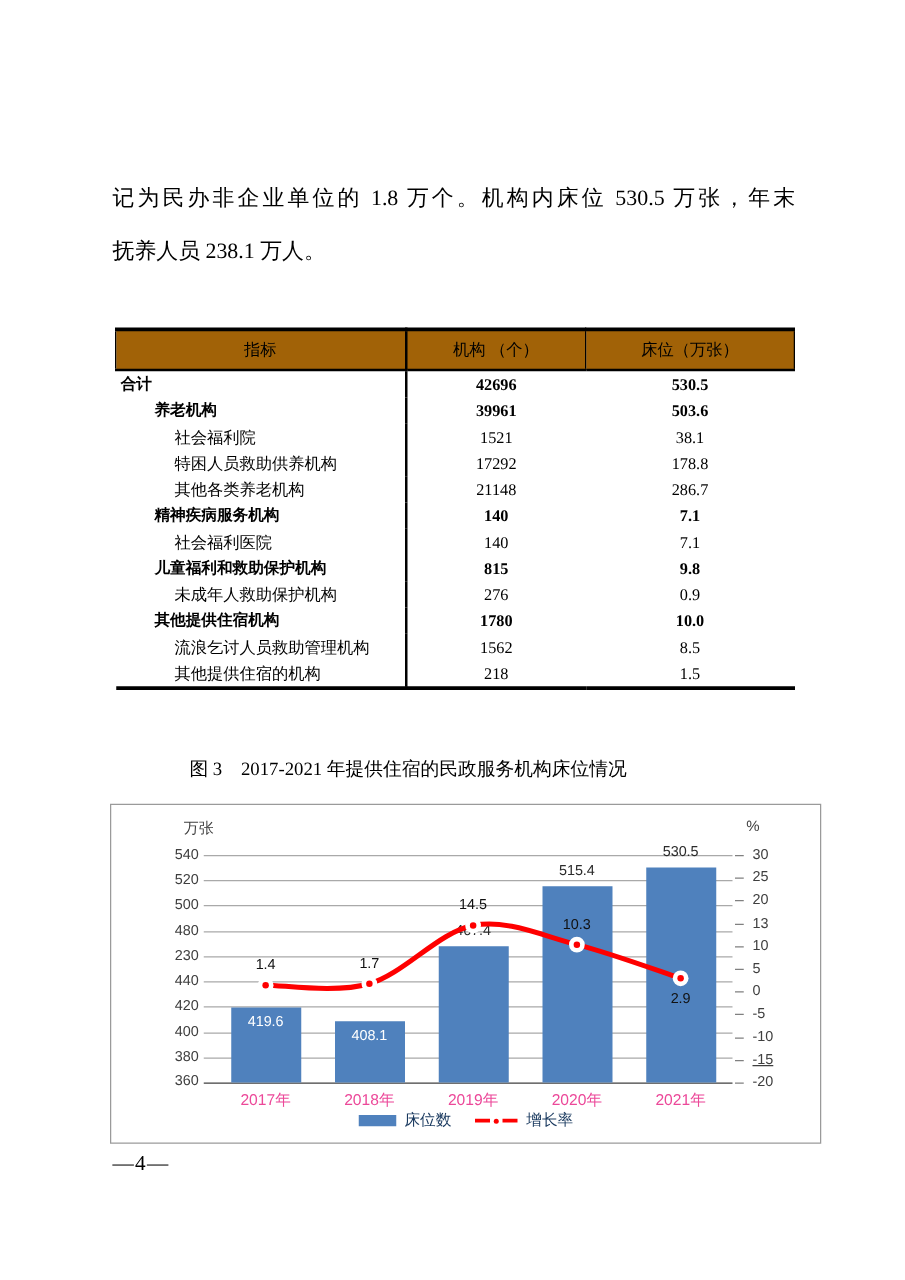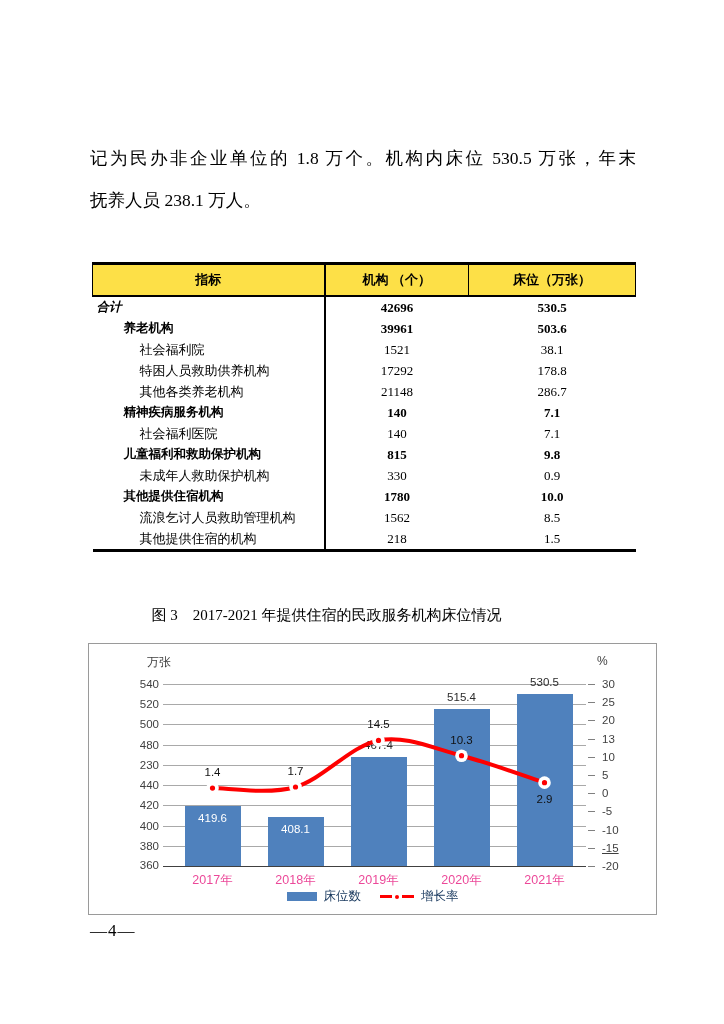--- a/index.html
+++ b/index.html
@@ -12,31 +12,31 @@
   .l1{display:block;text-align:justify;text-align-last:justify;}
   .l2{display:block;margin-top:24px;}
 
   
   .tcap{position:absolute;left:90px;top:214px;width:546px;text-align:center;
         font-size:15px;white-space:pre;}
 
   
   .stable{position:absolute;left:92px;top:262px;width:543px;border-collapse:collapse;
           table-layout:fixed;font-size:13px;border-top:3px solid #000;border-bottom:3px solid #000;}
-  .stable th{background:#fde047;height:28px;font-family:"Liberation Sans",sans-serif;
-             font-size:13px;font-weight:bold;border-bottom:2px solid #000;text-align:center;}
+  .stable th{background:#a16207;height:28px;font-family:"Liberation Sans",sans-serif;
+             font-size:13px;font-weight:normal;border-bottom:2px solid #000;text-align:center;}
   .stable th:nth-child(1){border-left:1px solid #000;border-right:2.5px solid #000;}
   .stable th:nth-child(2){border-right:1px solid #000;}
   .stable th:nth-child(3){border-right:1px solid #000;}
   .stable td{height:21px;padding:0;white-space:nowrap;overflow:hidden;}
   .stable td:nth-child(1){border-right:2.5px solid #000;}
   .stable td:nth-child(2),.stable td:nth-child(3){text-align:center;}
   .stable tr.b{font-weight:bold;}
   .stable tr.b td:first-child{font-family:"Liberation Sans",sans-serif;font-size:12.5px;}
-  .lv0{padding-left:4px !important;font-style:italic;}
+  .lv0{padding-left:4px !important;}
   .lv1{padding-left:31px !important;}
   .lv2{padding-left:47px !important;}
 
   
   .fcap{position:absolute;left:43px;top:606px;width:567px;text-align:center;
         font-size:15px;white-space:pre;}
 
   
   .chart{position:absolute;left:88px;top:643px;width:567px;height:270px;
          border:1px solid #9a9a9a;background:#fff;font-family:"Liberation Sans",sans-serif;}
@@ -124,21 +124,21 @@
           <td>140</td>
           <td>7.1</td>
         </tr>
         <tr class="b">
           <td class="lv1">儿童福利和救助保护机构</td>
           <td>815</td>
           <td>9.8</td>
         </tr>
         <tr>
           <td class="lv2">未成年人救助保护机构</td>
-          <td>330</td>
+          <td>276</td>
           <td>0.9</td>
         </tr>
         <tr class="b">
           <td class="lv1">其他提供住宿机构</td>
           <td>1780</td>
           <td>10.0</td>
         </tr>
         <tr>
           <td class="lv2">流浪乞讨人员救助管理机构</td>
           <td>1562</td>

